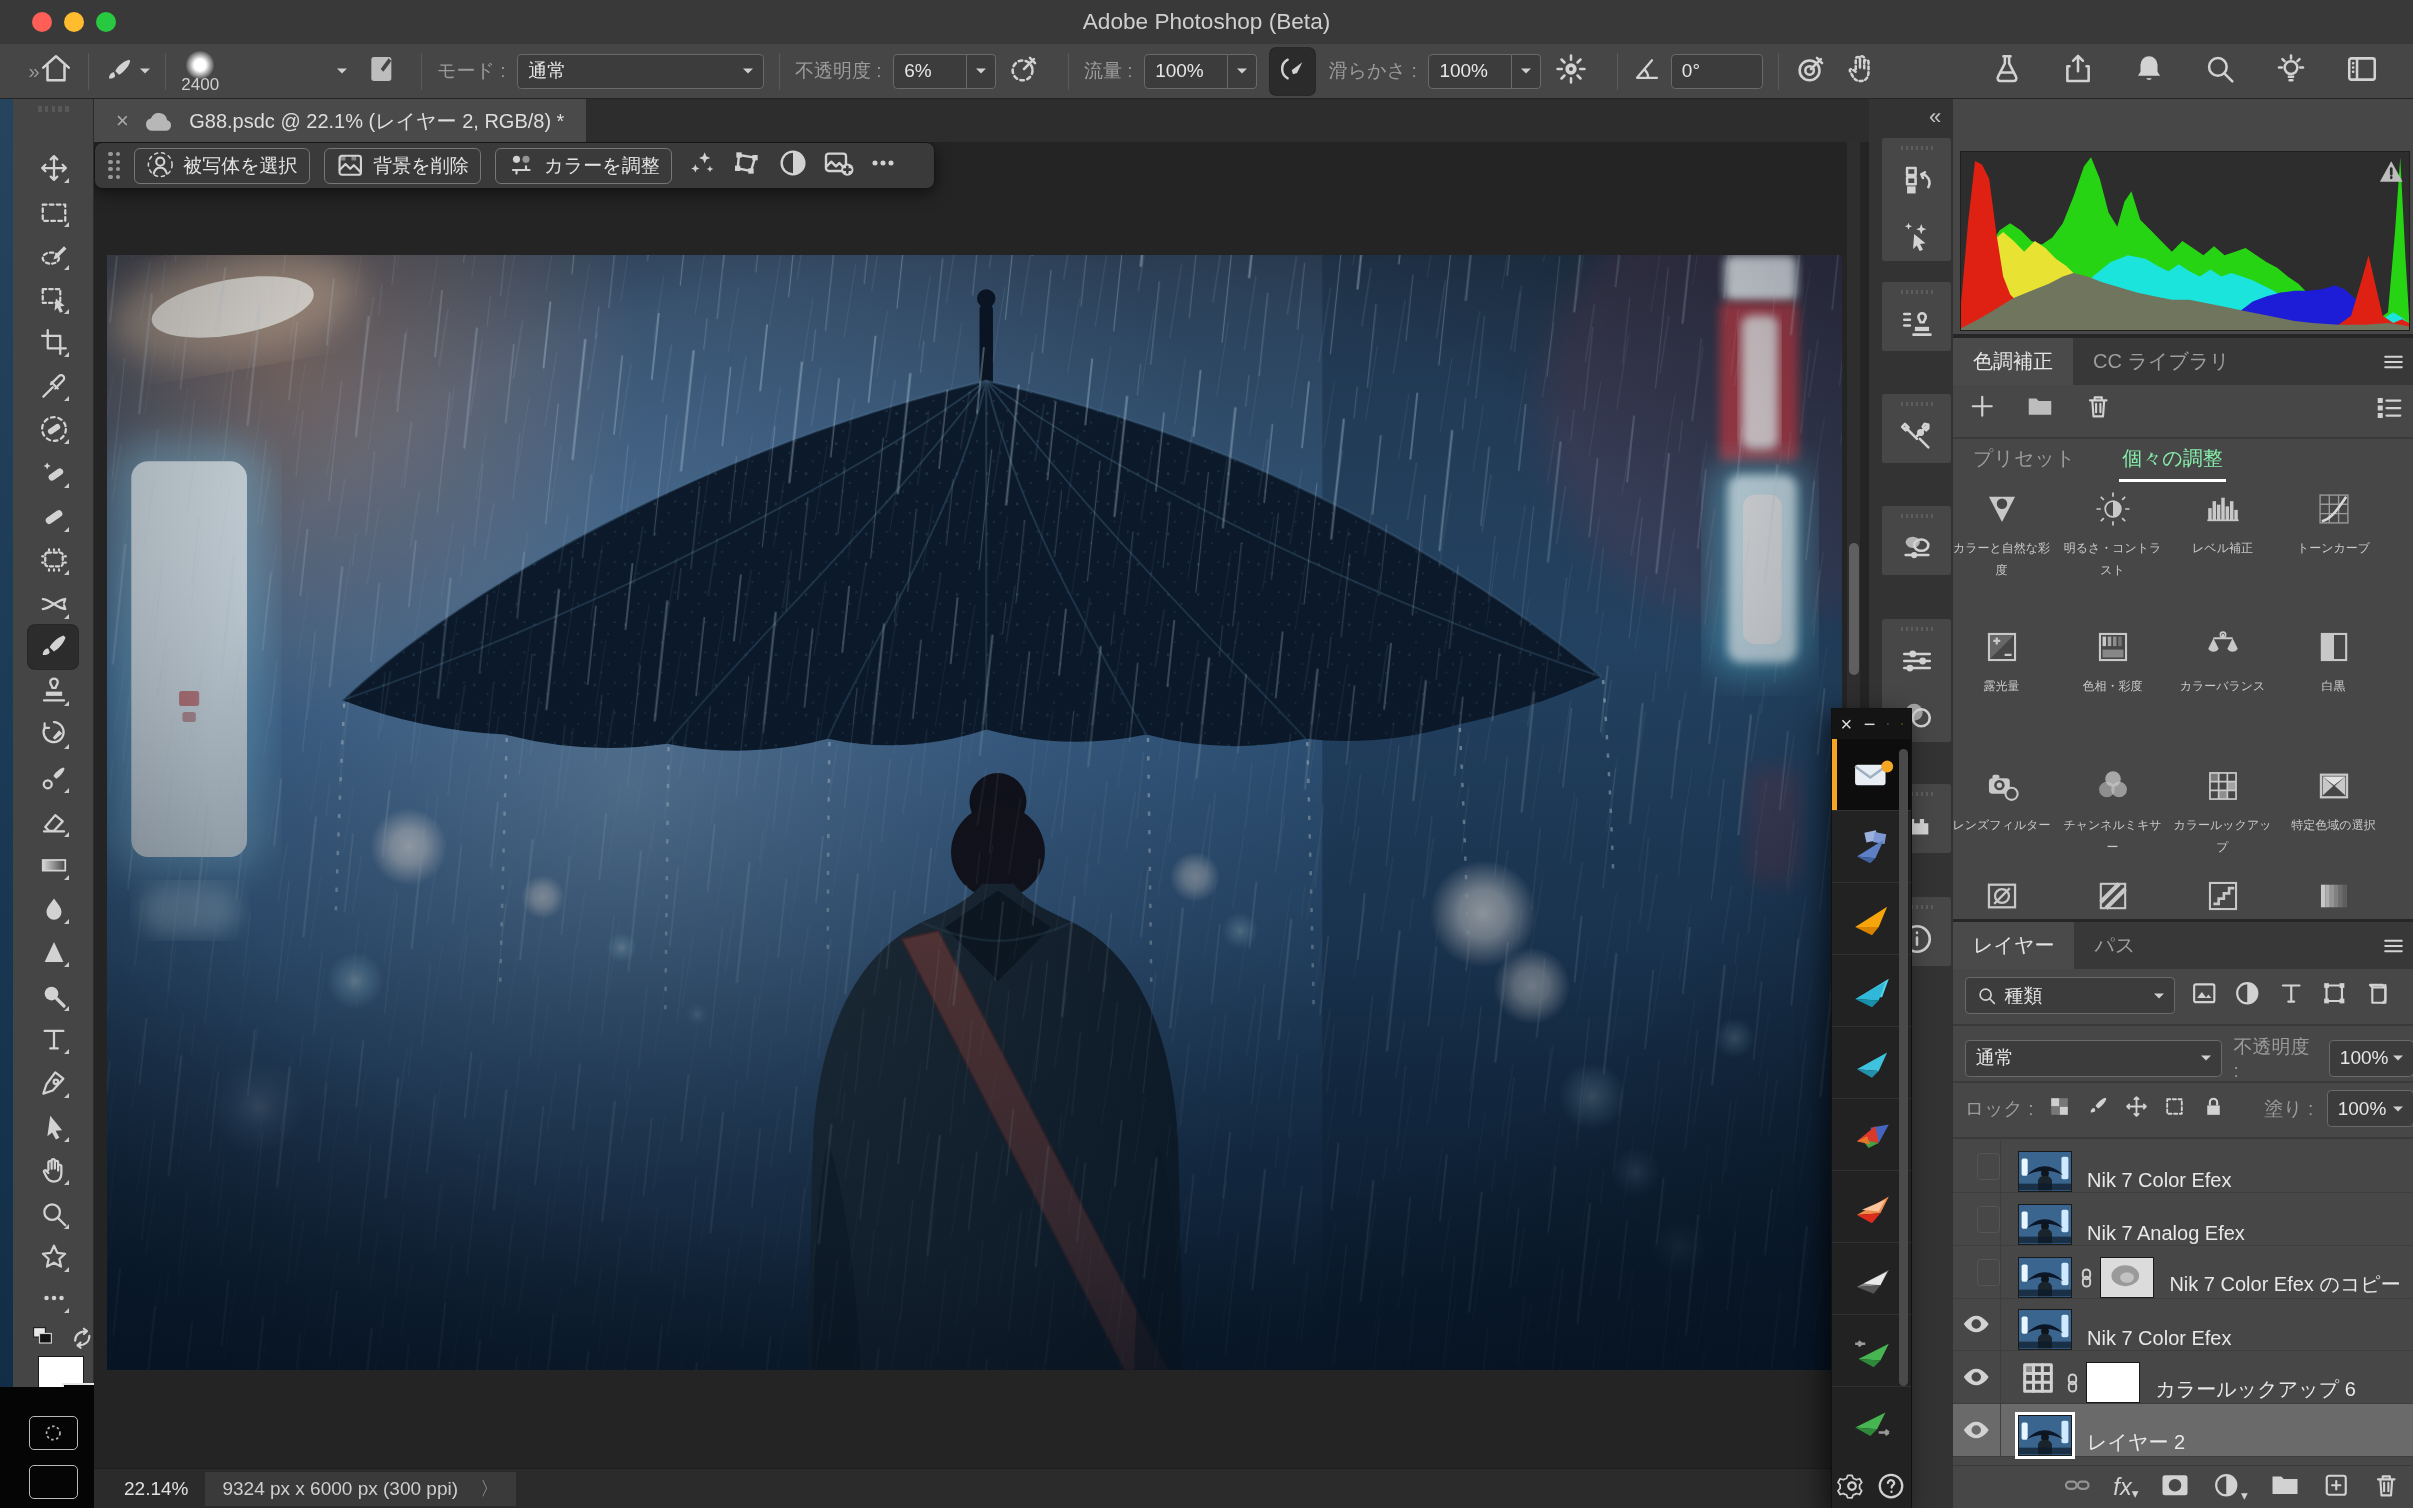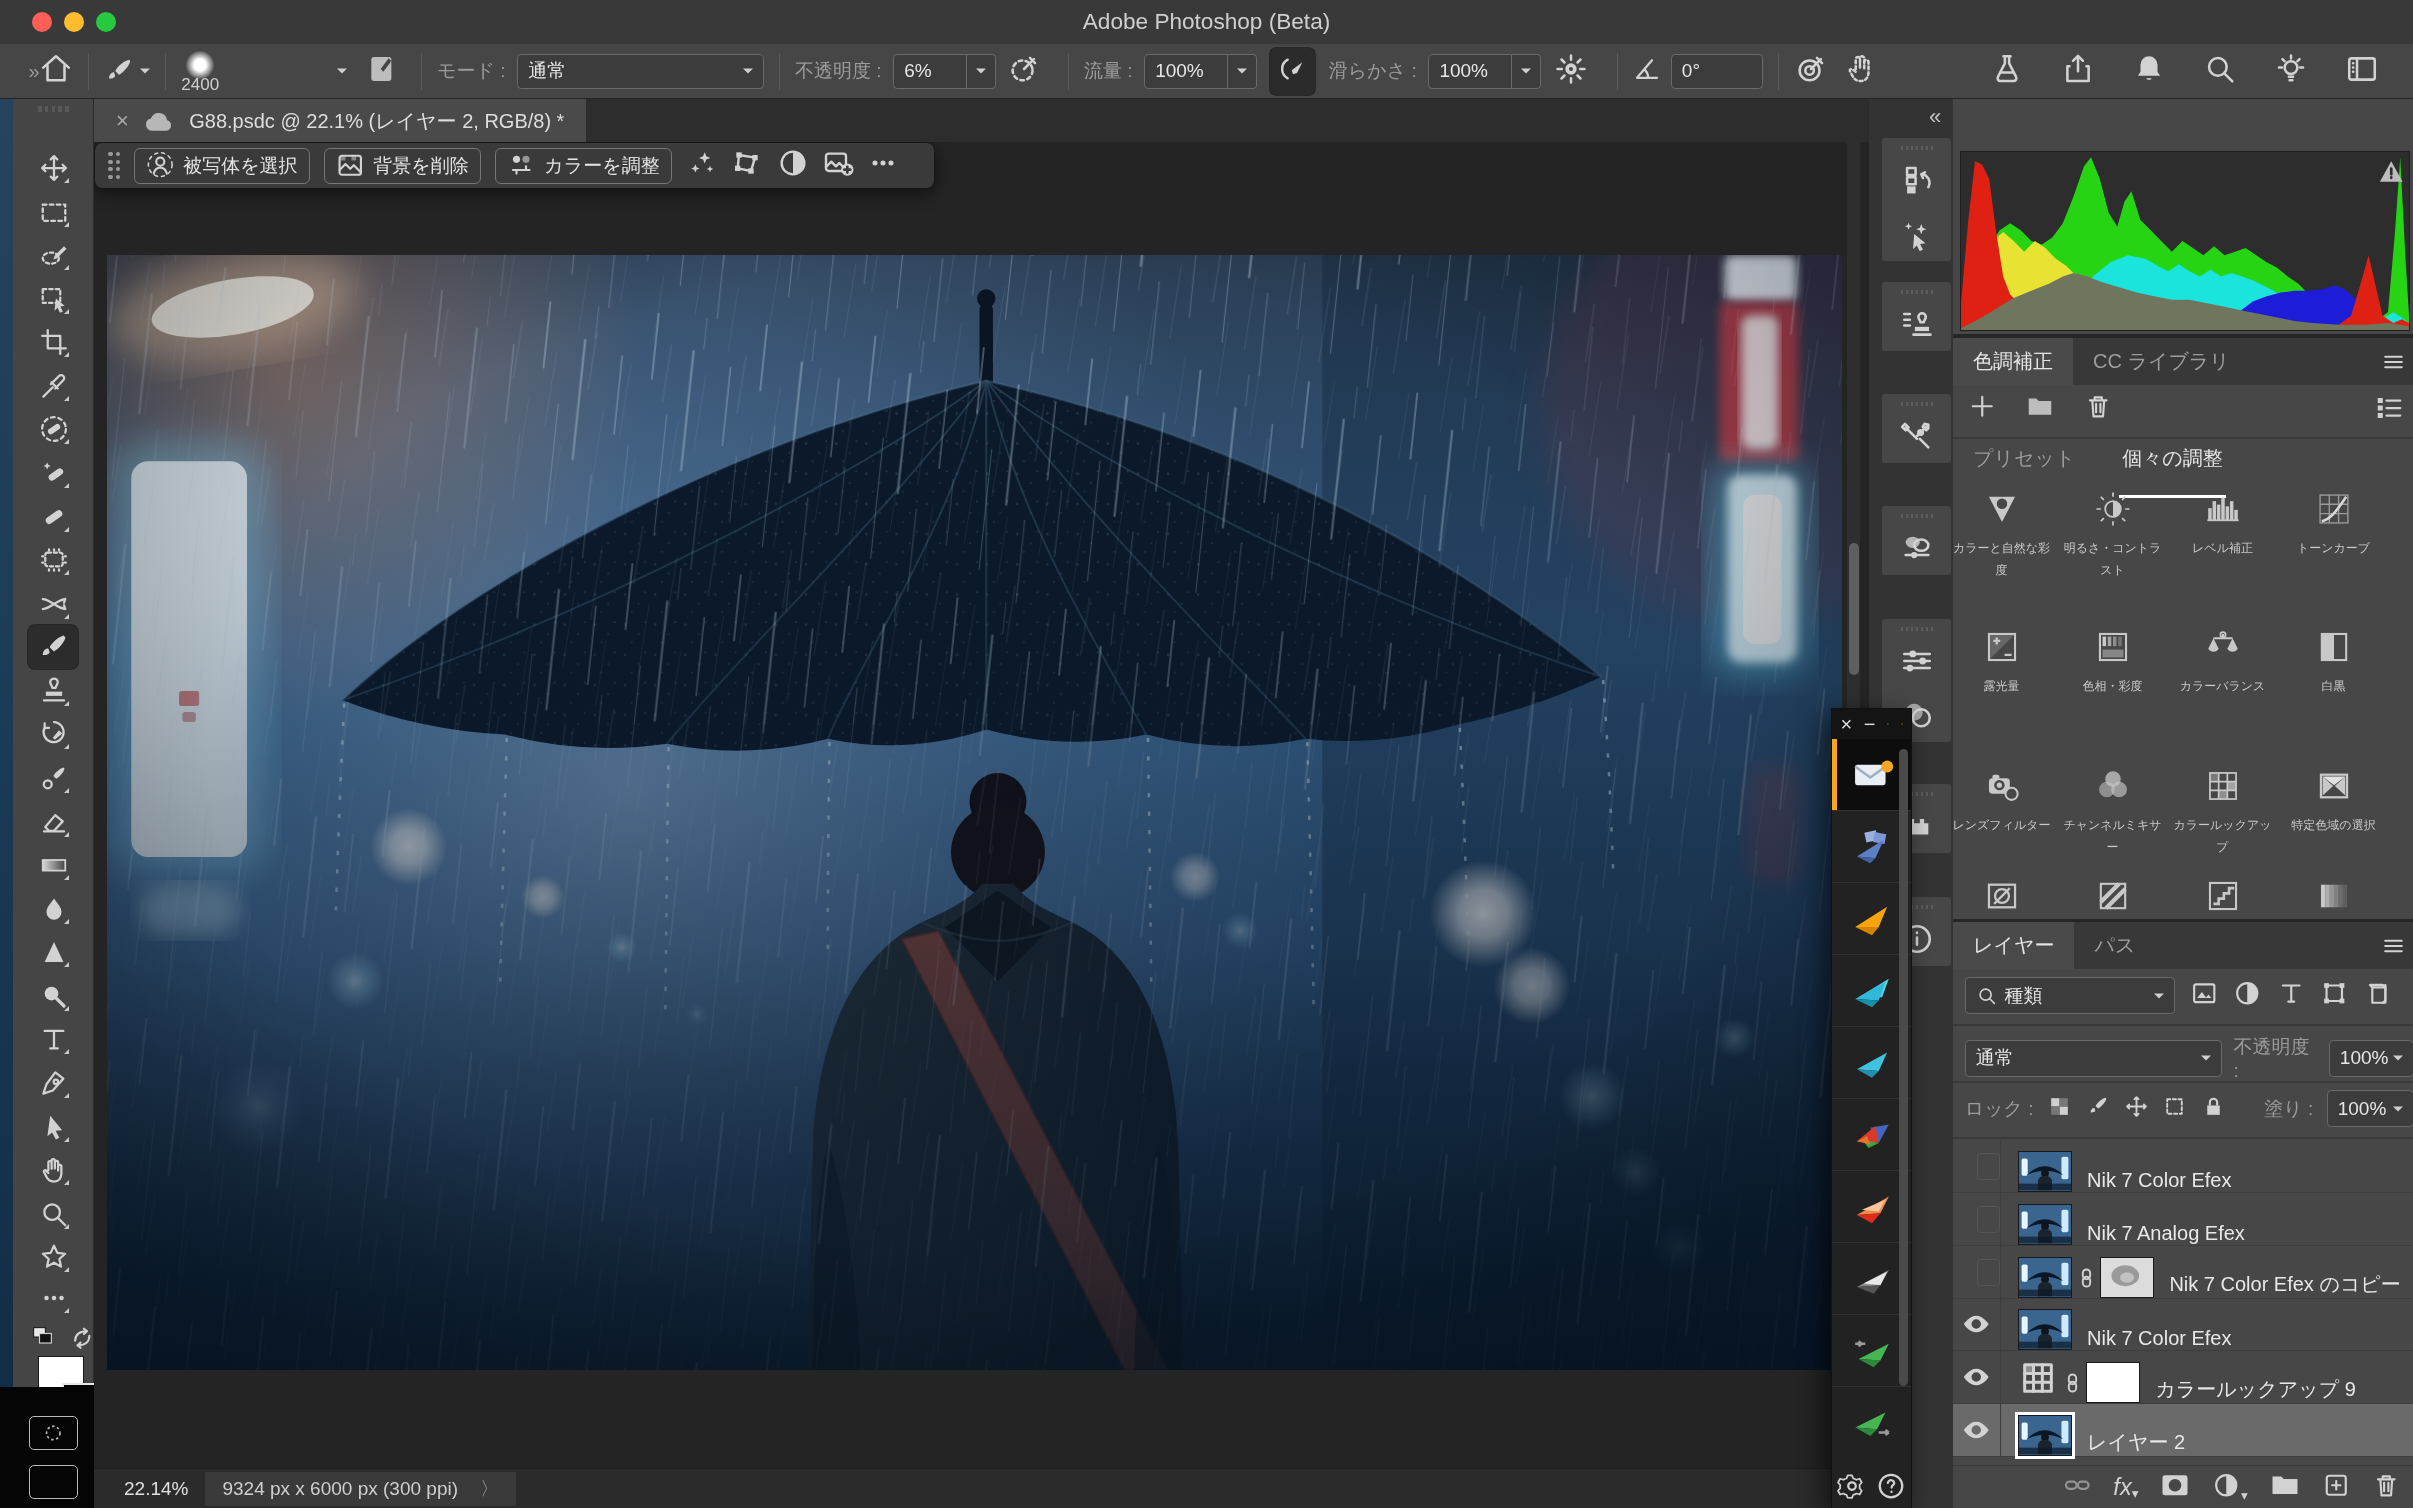--- a/index.html
+++ b/index.html
@@ -863,21 +863,21 @@
           <rect class="icf" x="3" y="4" width="4" height="4"></rect>
           <path d="M10 6h11"></path>
           <rect class="icf" x="3" y="10" width="4" height="4"></rect>
           <path d="M10 12h11"></path>
           <rect class="icf" x="3" y="16" width="4" height="4"></rect>
           <path d="M10 18h11"></path>
         </svg></span>
     <div style="position:absolute;top:99px;left:0;width:461px;height:1.7px;background:#3a3a3a"></div>
     <div style="position:absolute;top:107px;left:20px;display:flex;gap:47px;font-size:20px">
       <span class="dim">プリセット</span>
-      <span style="color:#e5e5e5;position:relative;padding-bottom:26px">
+      <span style="color:#86efac;position:relative;padding-bottom:10px">
         <span>個々の調整</span>
         <span style="position:absolute;left:-3.4px;right:-3.4px;bottom:0;height:3.4px;background:#fff"></span>
       </span>
     </div>
     <div class="agrid">
         <div class="acell" style="left: -5px; top: 0px;">
           <div><svg viewBox="0 0 46 46">
               <polygon points="8,9 38,9 23,38" fill="#c8c8c8"></polygon>
               <circle cx="23" cy="17" r="6" fill="#474747"></circle>
             </svg></div>
@@ -1193,21 +1193,21 @@
               <rect x="4" y="4" width="16" height="16"></rect>
               <path d="M9.3 4v16M14.6 4v16M4 9.3h16M4 14.6h16"></path>
               <rect class="icf" x="4" y="4" width="5.3" height="5.3" opacity=".5"></rect>
             </svg></span>
         <span class="maskwrap">
           <svg width="15" height="22" viewBox="0 0 12 18">
               <path d="M6 2a3 3 0 013 3v2a3 3 0 01-6 0V5a3 3 0 013-3zM6 8a3 3 0 013 3v2a3 3 0 01-6 0v-2a3 3 0 013-3z" fill="none" stroke="#cfcfcf" stroke-width="1.6"></path>
             </svg>
           <span class="lthumb" style="background:#fff"></span>
         </span>
-        <span class="lname">カラールックアップ 9</span>
+        <span class="lname">カラールックアップ 6</span>
       </div>
       <div class="lrow sel" style="top:264px">
         <span class="eyecell">
             <svg width="28.5" height="20" viewBox="0 0 24 16">
               <path class="icf" d="M12 1C6 1 1.5 8 1.5 8S6 15 12 15 22.5 8 22.5 8 18 1 12 1zm0 11a4 4 0 110-8 4 4 0 010 8z"></path>
             </svg>
           </span>
         <span class="lthumb" style="margin-left:17px"><svg width="52" height="39" viewBox="0 0 60 44">
               <use href="#lthumb"></use>
             </svg></span>

